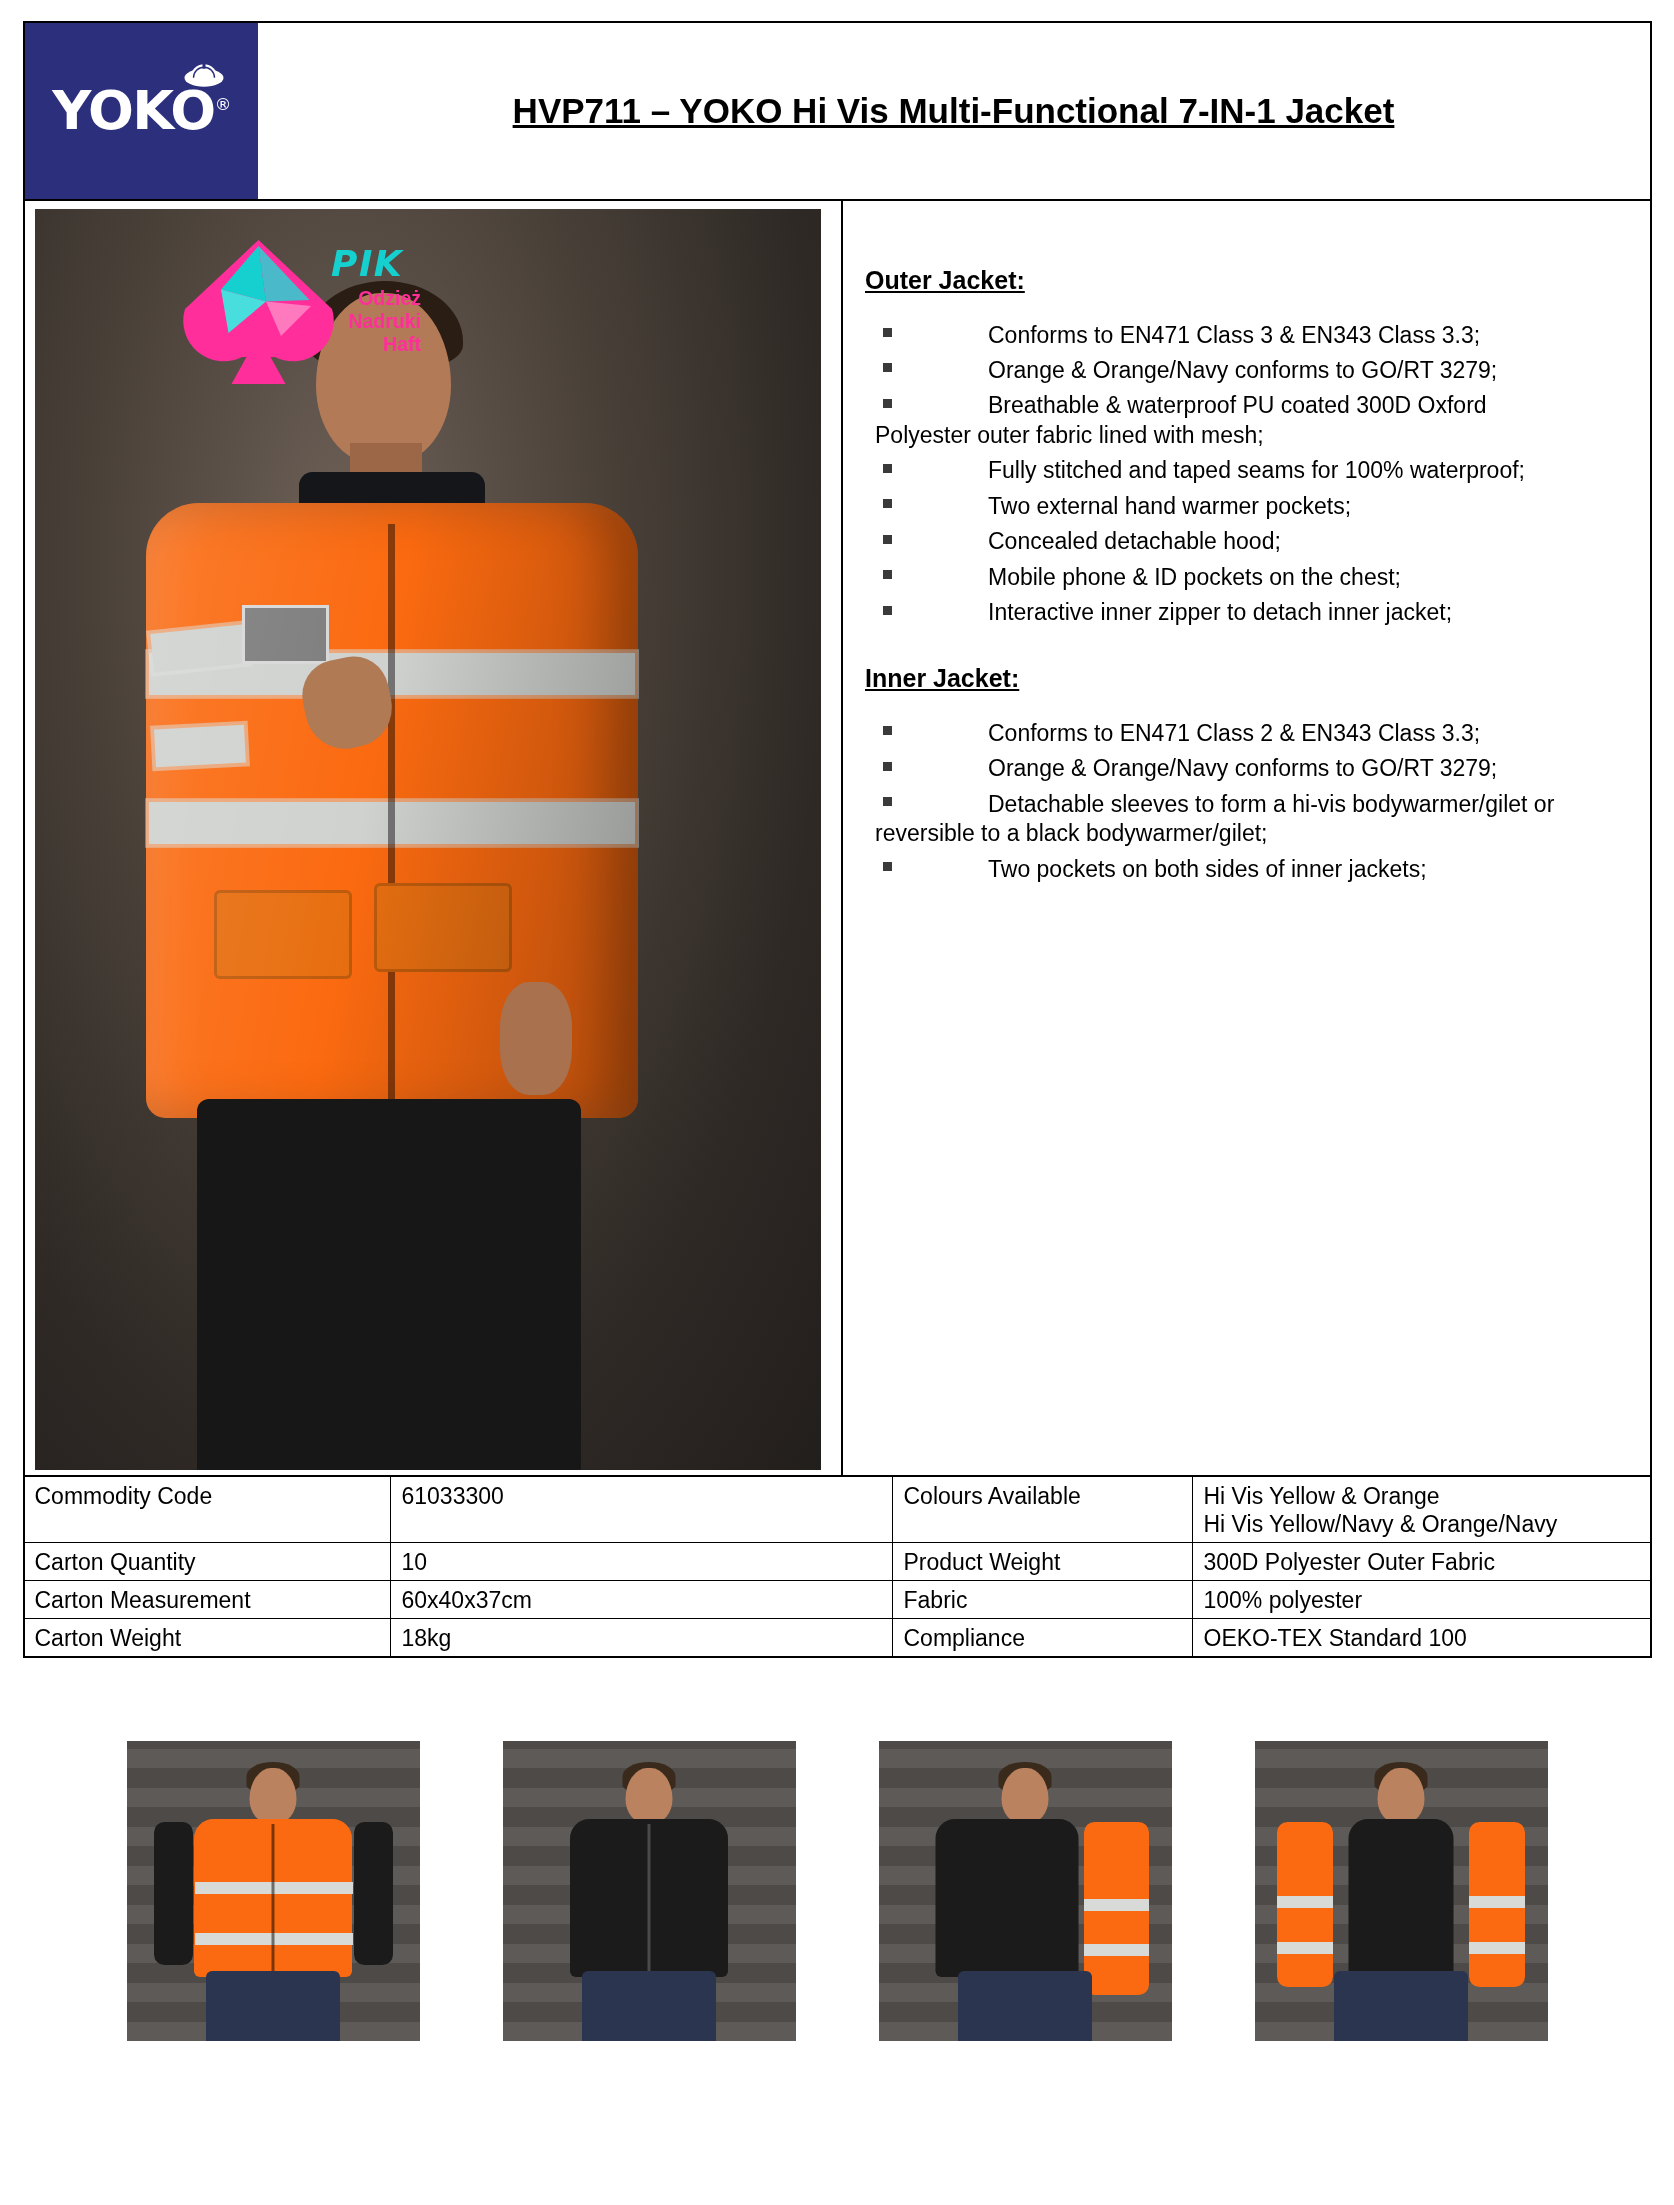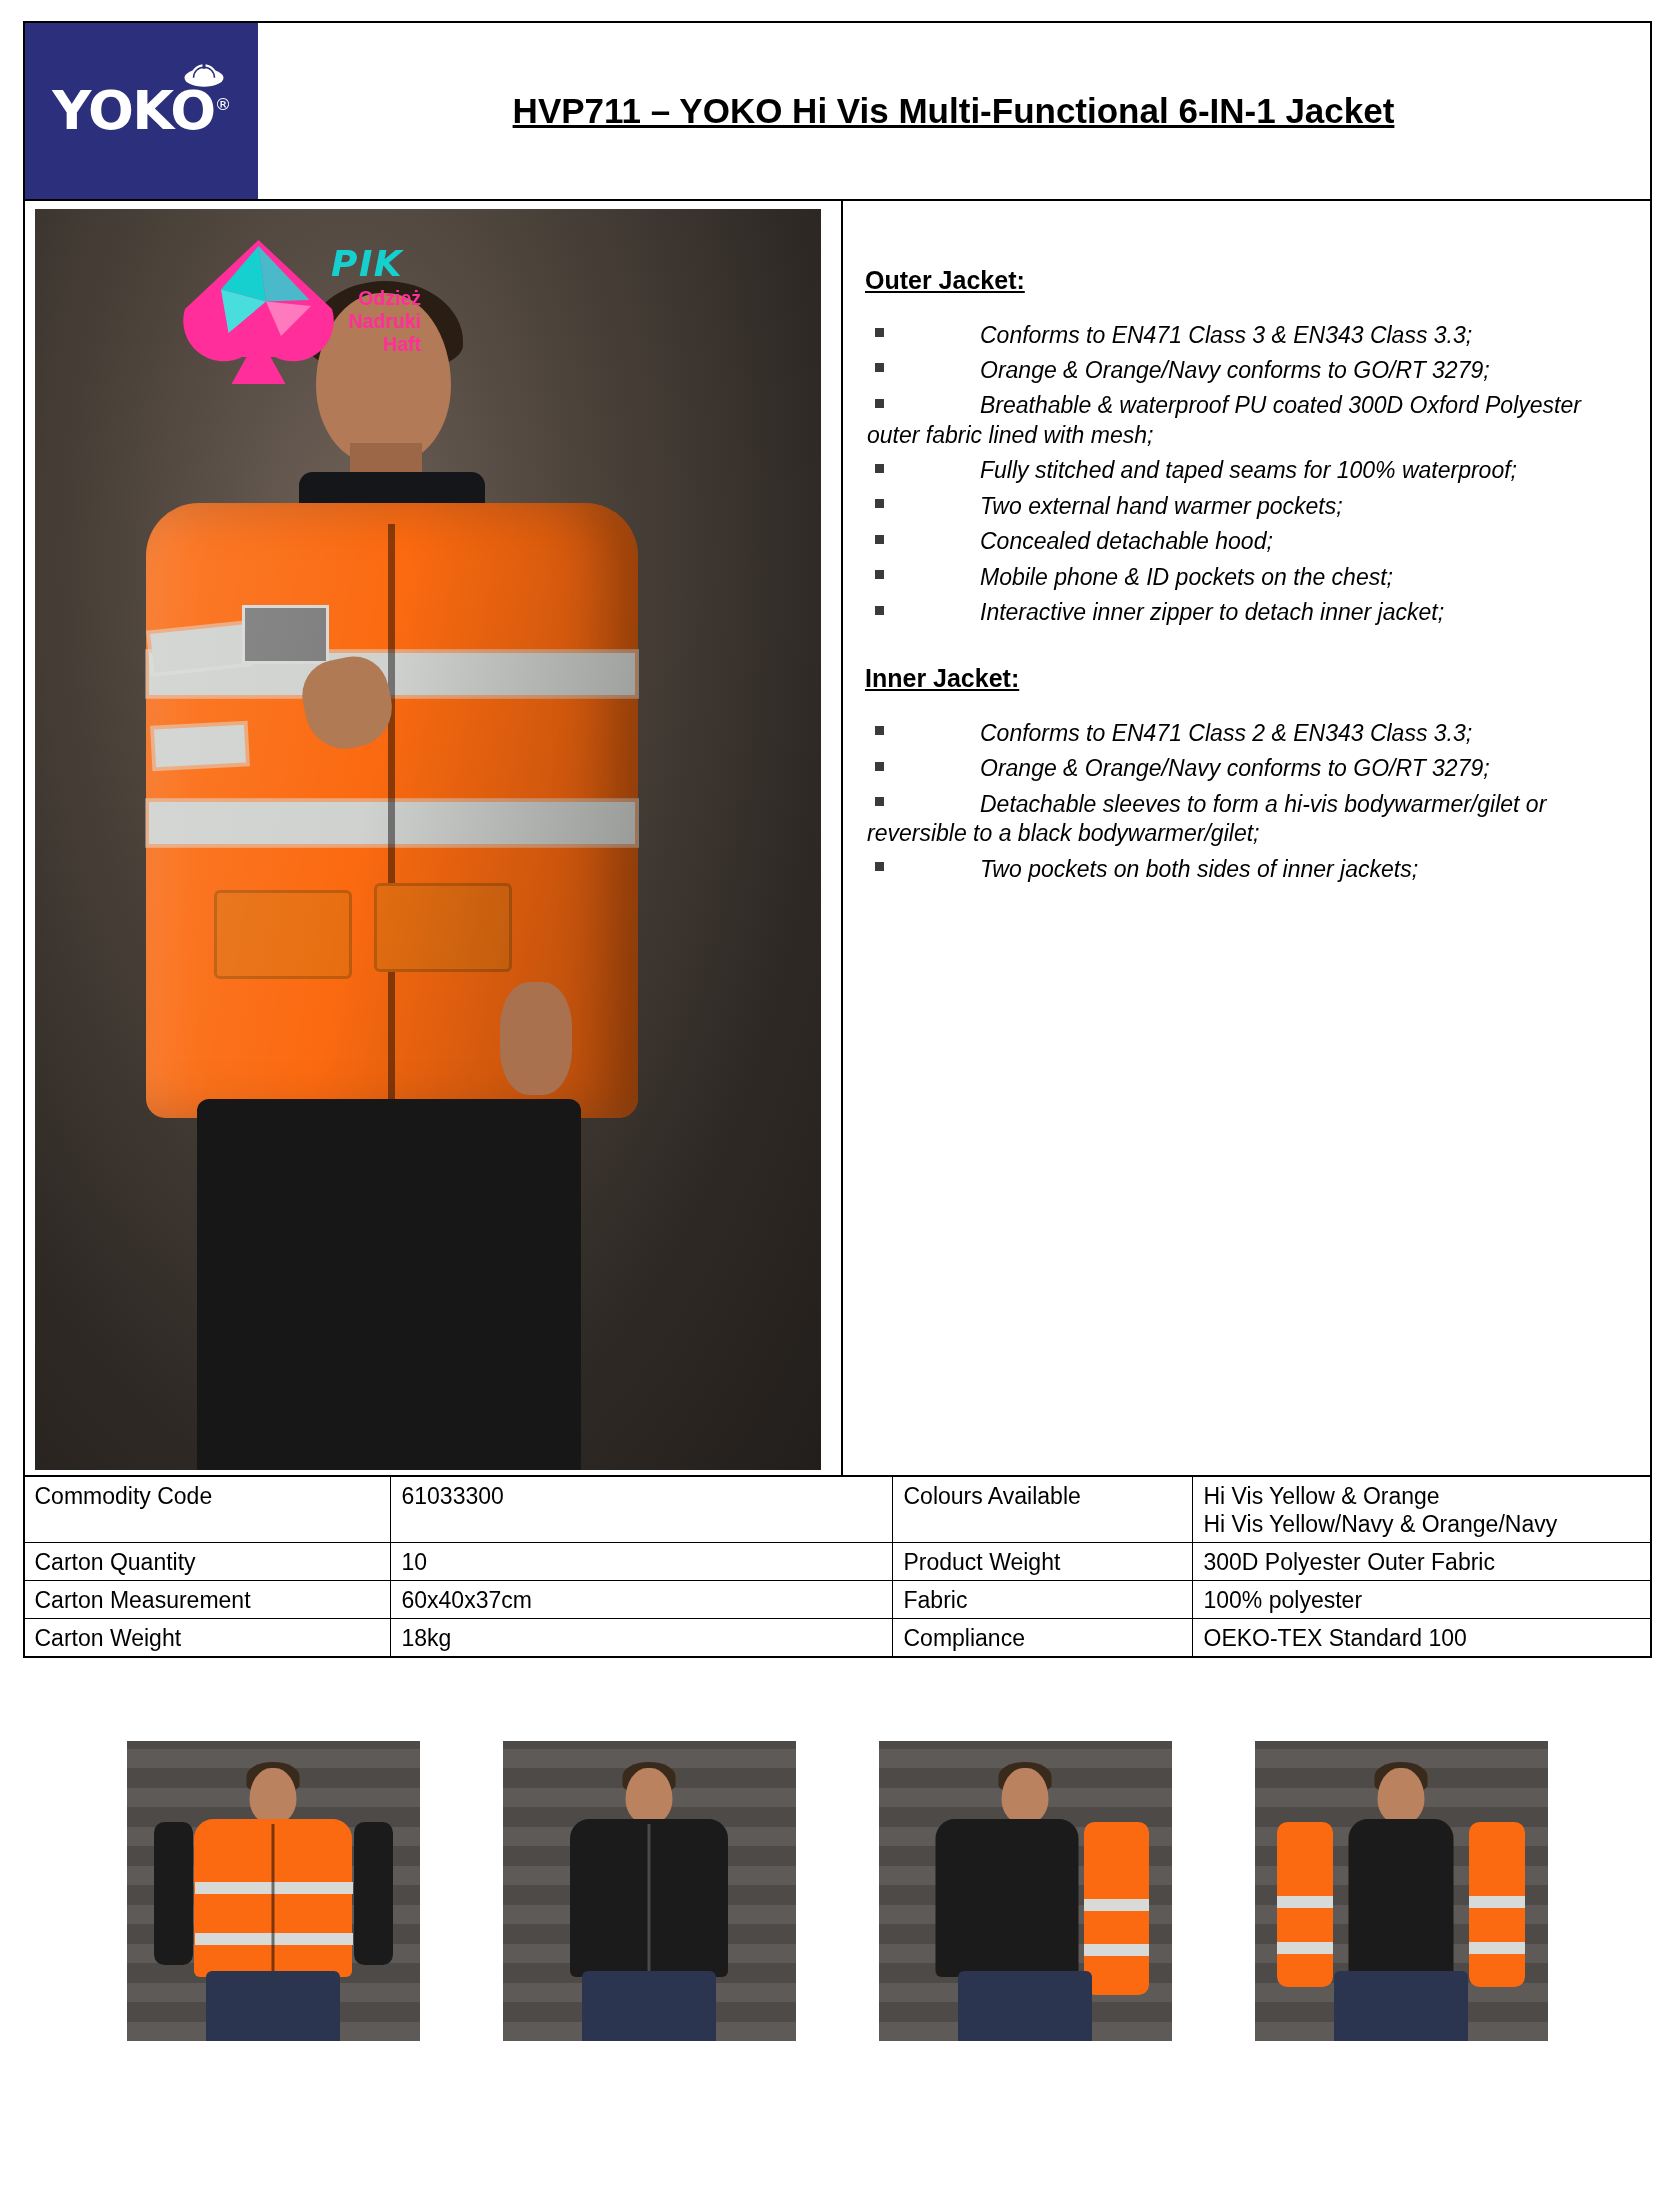--- a/index.html
+++ b/index.html
@@ -284,23 +284,22 @@
   }
   .spec-heading {
     font-size: 25px;
     font-weight: bold;
     text-decoration: underline;
     margin: 0 0 25.5px 0;
   }
   .spec-heading.second { margin-top: 37px; }
   ul.spec-list {
     list-style: none;
-    margin: 2px;
+    margin: 10px;
     padding: 0;
-    font-style: italic;
   }
   ul.spec-list li {
     position: relative;
     font-size: 23px;
     line-height: 1.28;
     margin: 0 0 6px 0;
     padding-left: 113px;
     text-indent: 0;
   }
   ul.spec-list li .bullet {
@@ -437,21 +436,21 @@
         <span>YOKO</span><span class="logo-reg">®</span>
       </div>
       <svg class="logo-badge" viewBox="0 0 56 46">
         <ellipse cx="28" cy="30" rx="26" ry="12" fill="#ffffff"></ellipse>
         <path d="M10 30 A18 18 0 0 1 46 30 Z" fill="#ffffff"></path>
         <rect x="26" y="6" width="4" height="12" fill="#2b2f7c"></rect>
         <path d="M14 30 A14 14 0 0 1 42 30" fill="none" stroke="#2b2f7c" stroke-width="2"></path>
       </svg>
     </div>
     <div class="title-wrap">
-      <div class="doc-title">HVP711 – YOKO Hi Vis Multi-Functional 6-IN-1 Jacket</div>
+      <div class="doc-title">HVP711 – YOKO Hi Vis Multi-Functional 7-IN-1 Jacket</div>
     </div>
   </div>
 
   <div class="body-box">
 
     <div class="photo-cell">
       <div class="photo">
         <div class="model-hair"></div>
         <div class="model-head"></div>
         <div class="model-neck"></div>

